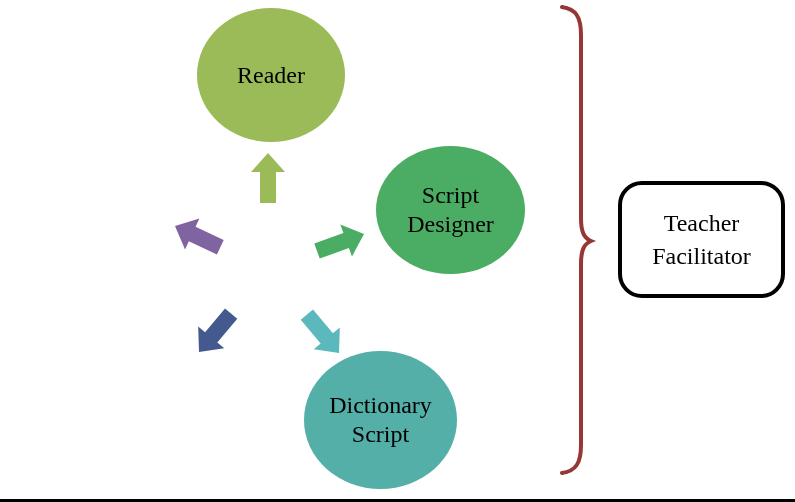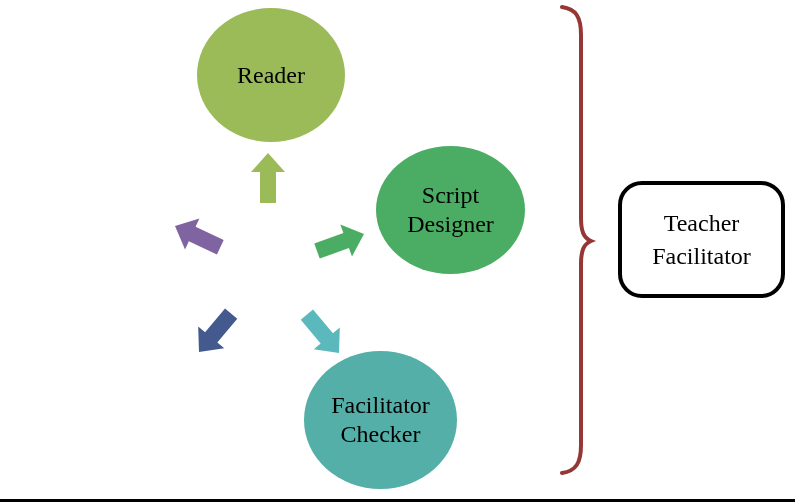--- a/index.html
+++ b/index.html
@@ -99,21 +99,21 @@
     <span>Reader</span>
   </div>
 
 
   <div class="ellipse node-script">
     <span>Script Designer</span>
   </div>
 
 
   <div class="ellipse node-dict">
-    <span>Facilitator Checker</span>
+    <span>Dictionary Script</span>
   </div>
 
 
   <div class="facilitator-box">
     <span>Teacher Facilitator</span>
   </div>
 
   <div class="bottom-line"></div>
 
 </div>

